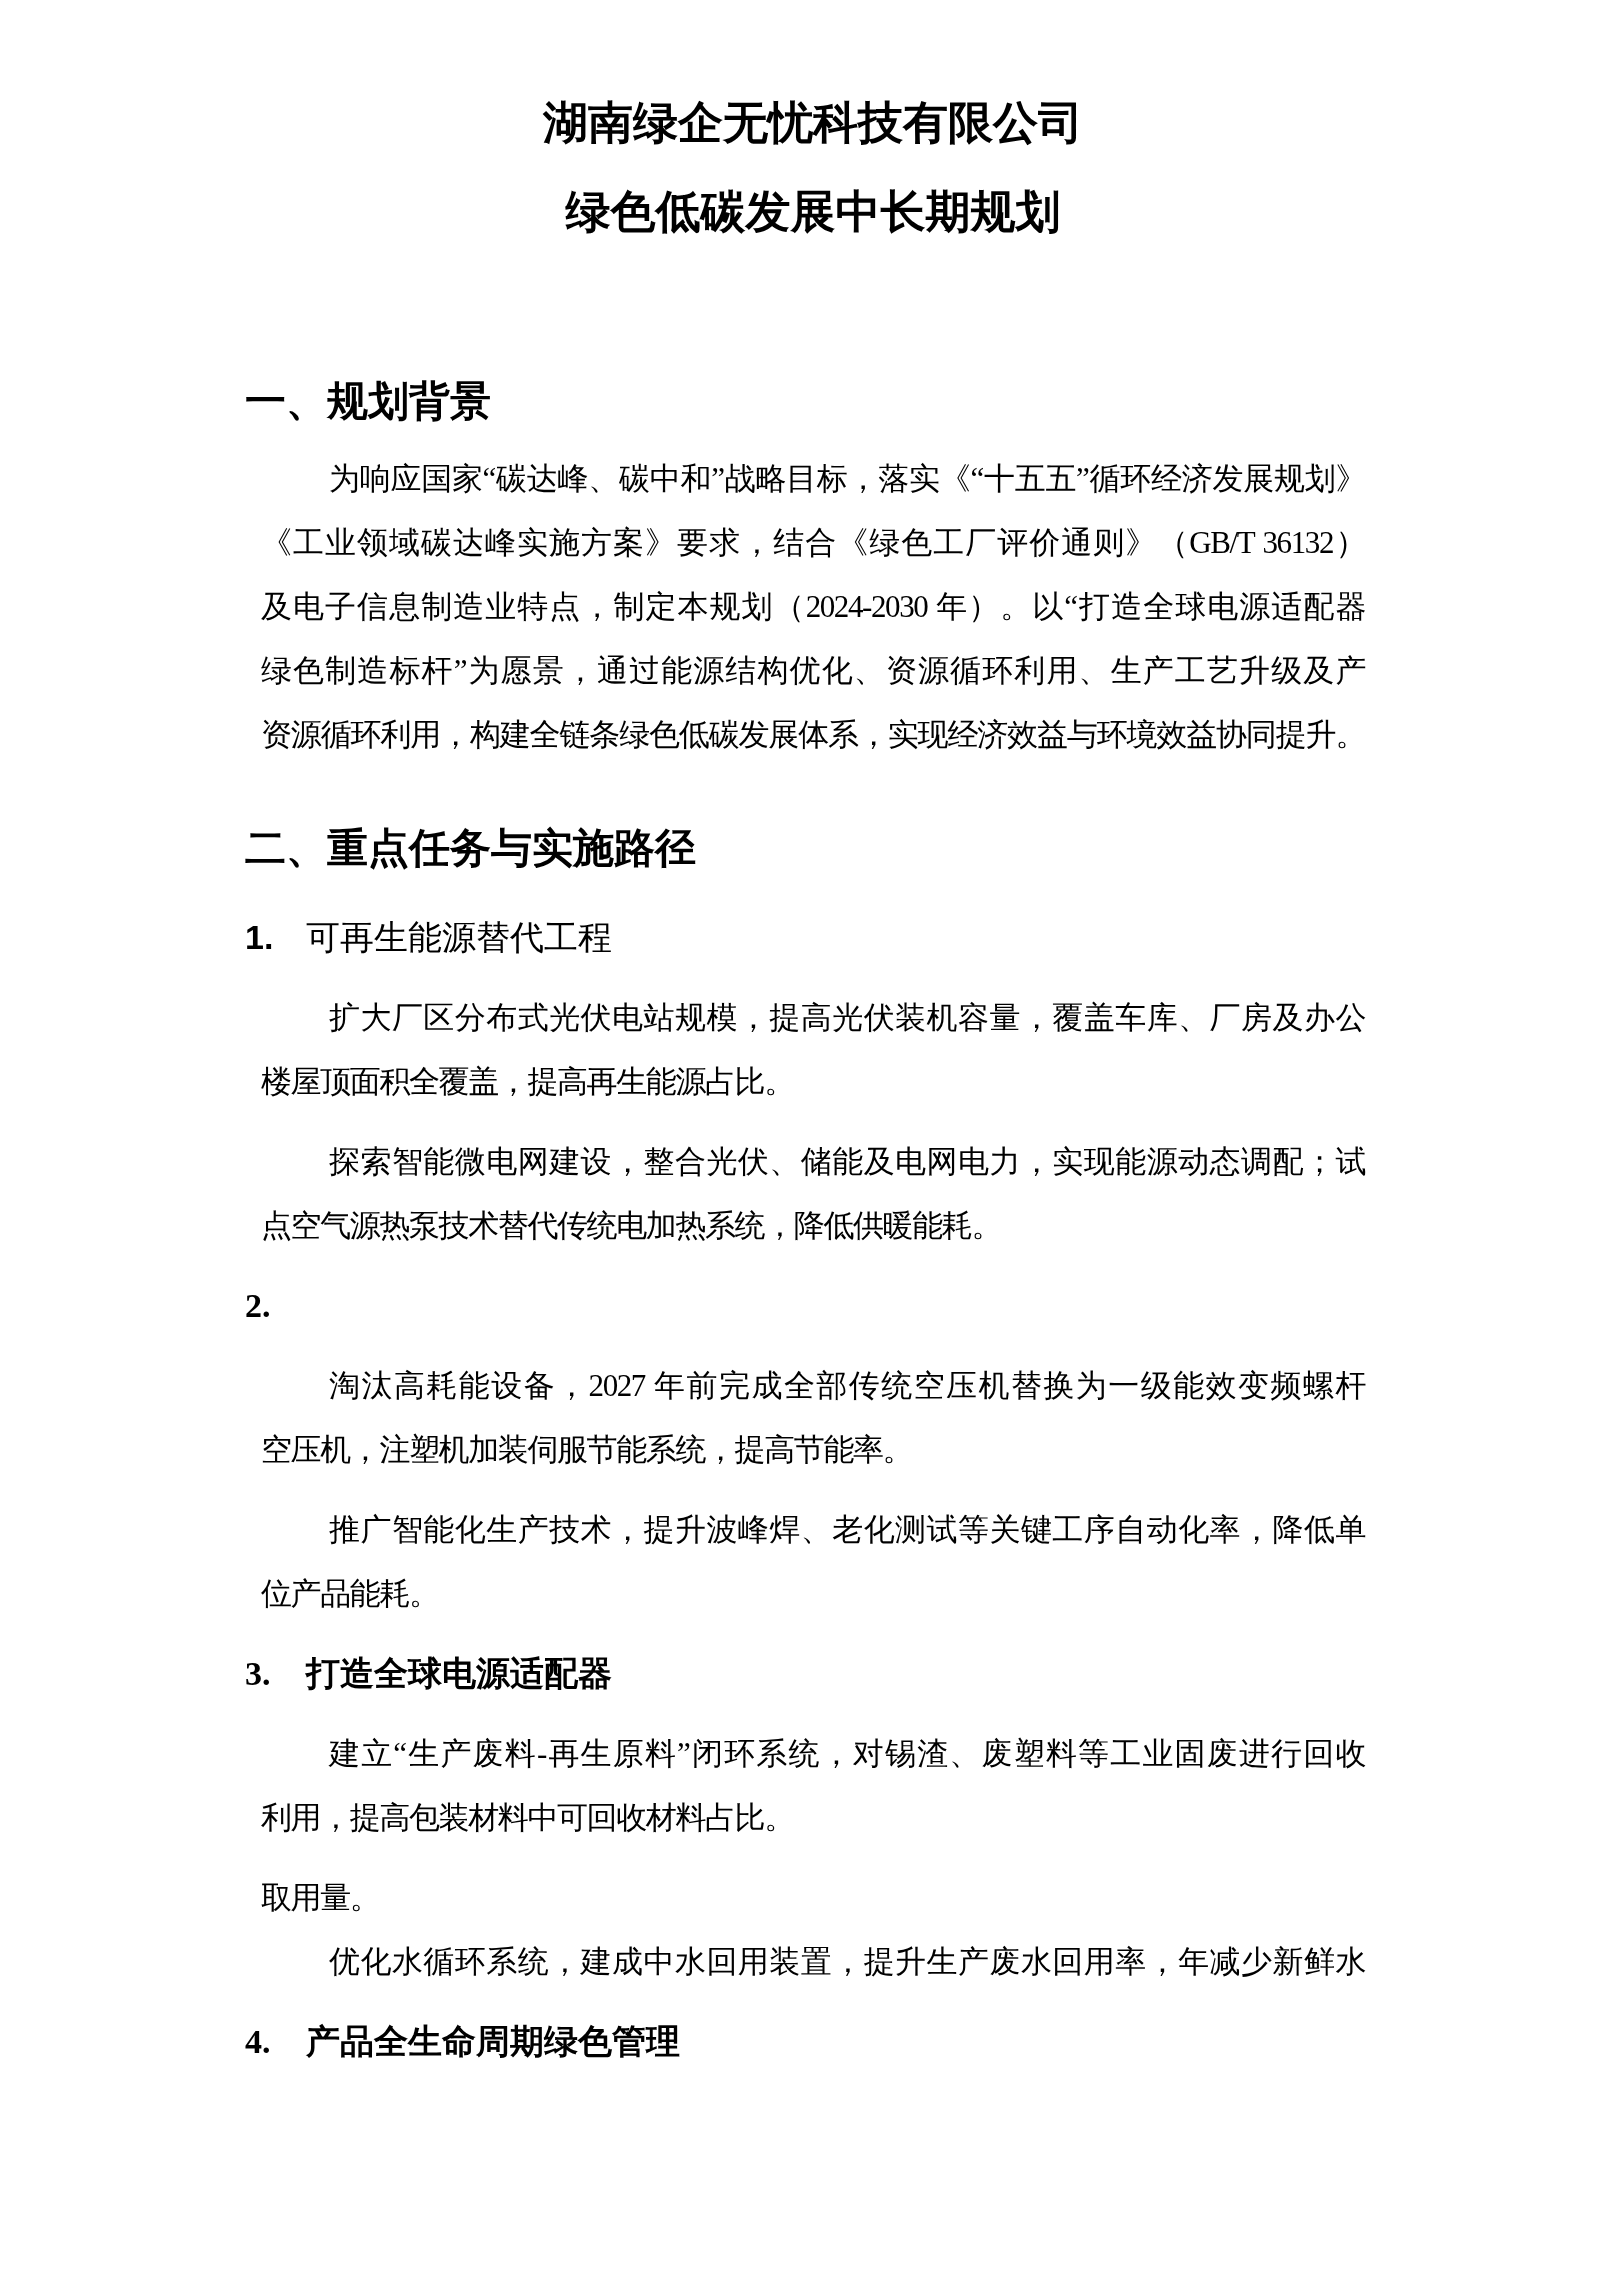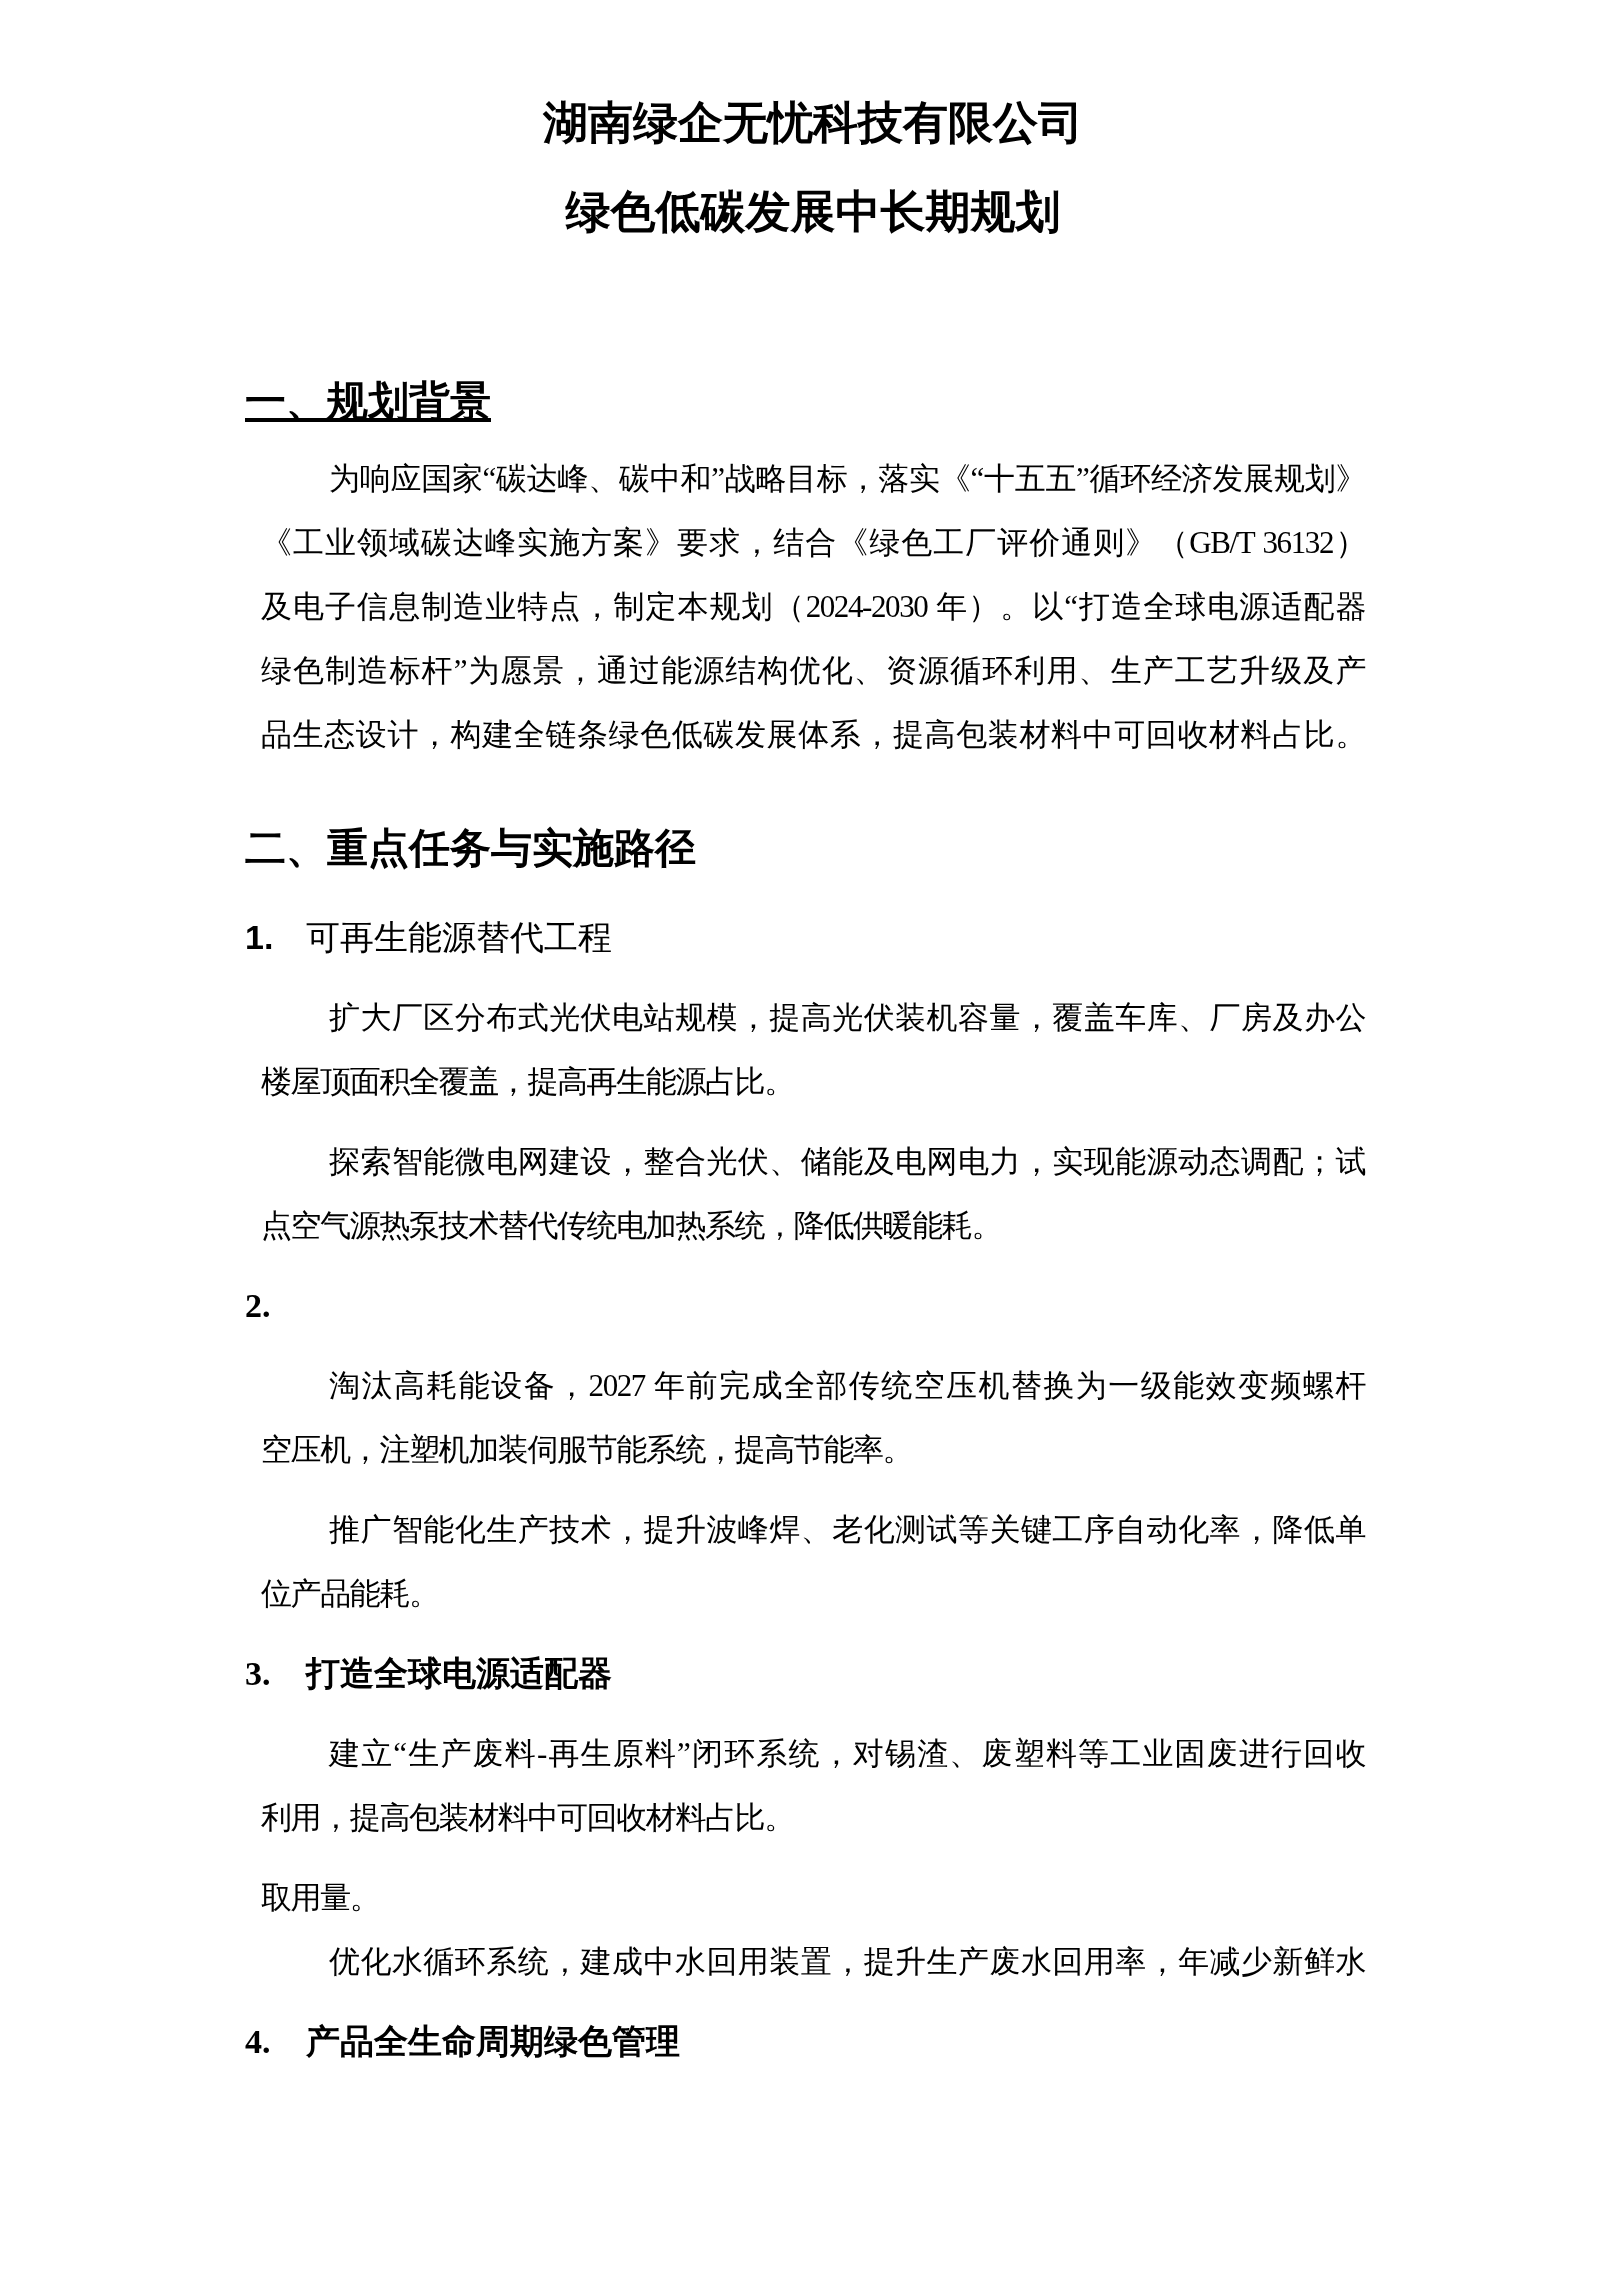--- a/index.html
+++ b/index.html
@@ -35,21 +35,21 @@
     font-weight: bold;
     white-space: nowrap;
   }
   
   .h1 {
     font-size: 41px;
     font-weight: bold;
     line-height: 64px;
     white-space: nowrap;
   }
-  .h1-first  { margin-top: 112px; text-decoration: underline; }
+  .h1-first  { margin-top: 112px; }
   .h1-second { margin-top: 49px; }
   
   .sub {
     display: flex;
     align-items: baseline;
     font-size: 34px;
     line-height: 64px;
   }
   .sub-first { margin-top: 24.5px; }
   .sub .num {
@@ -84,21 +84,21 @@
     <div class="title-line">绿色低碳发展中长期规划</div>
   </div>
 
   <div class="h1 h1-first">一、规划背景</div>
 
   <div class="para para-first">
     <div class="line jl ind">为响应国家“碳达峰、碳中和”战略目标，落实《“十五五”循环经济发展规划》</div>
     <div class="line jl">《工业领域碳达峰实施方案》要求，结合《绿色工厂评价通则》（GB/T 36132）</div>
     <div class="line jl">及电子信息制造业特点，制定本规划（2024-2030 年）。以“打造全球电源适配器</div>
     <div class="line jl">绿色制造标杆”为愿景，通过能源结构优化、资源循环利用、生产工艺升级及产</div>
-    <div class="line jl">品生态设计，构建全链条绿色低碳发展体系，提高包装材料中可回收材料占比。</div>
+    <div class="line jl">资源循环利用，构建全链条绿色低碳发展体系，实现经济效益与环境效益协同提升。</div>
   </div>
 
   <div class="h1 h1-second">二、重点任务与实施路径</div>
 
   <div class="sub sub-first">
     <span class="num num-sans">1.</span>
     <span class="sub-title">可再生能源替代工程</span>
   </div>
   <div class="para">
     <div class="line jl ind">扩大厂区分布式光伏电站规模，提高光伏装机容量，覆盖车库、厂房及办公</div>

